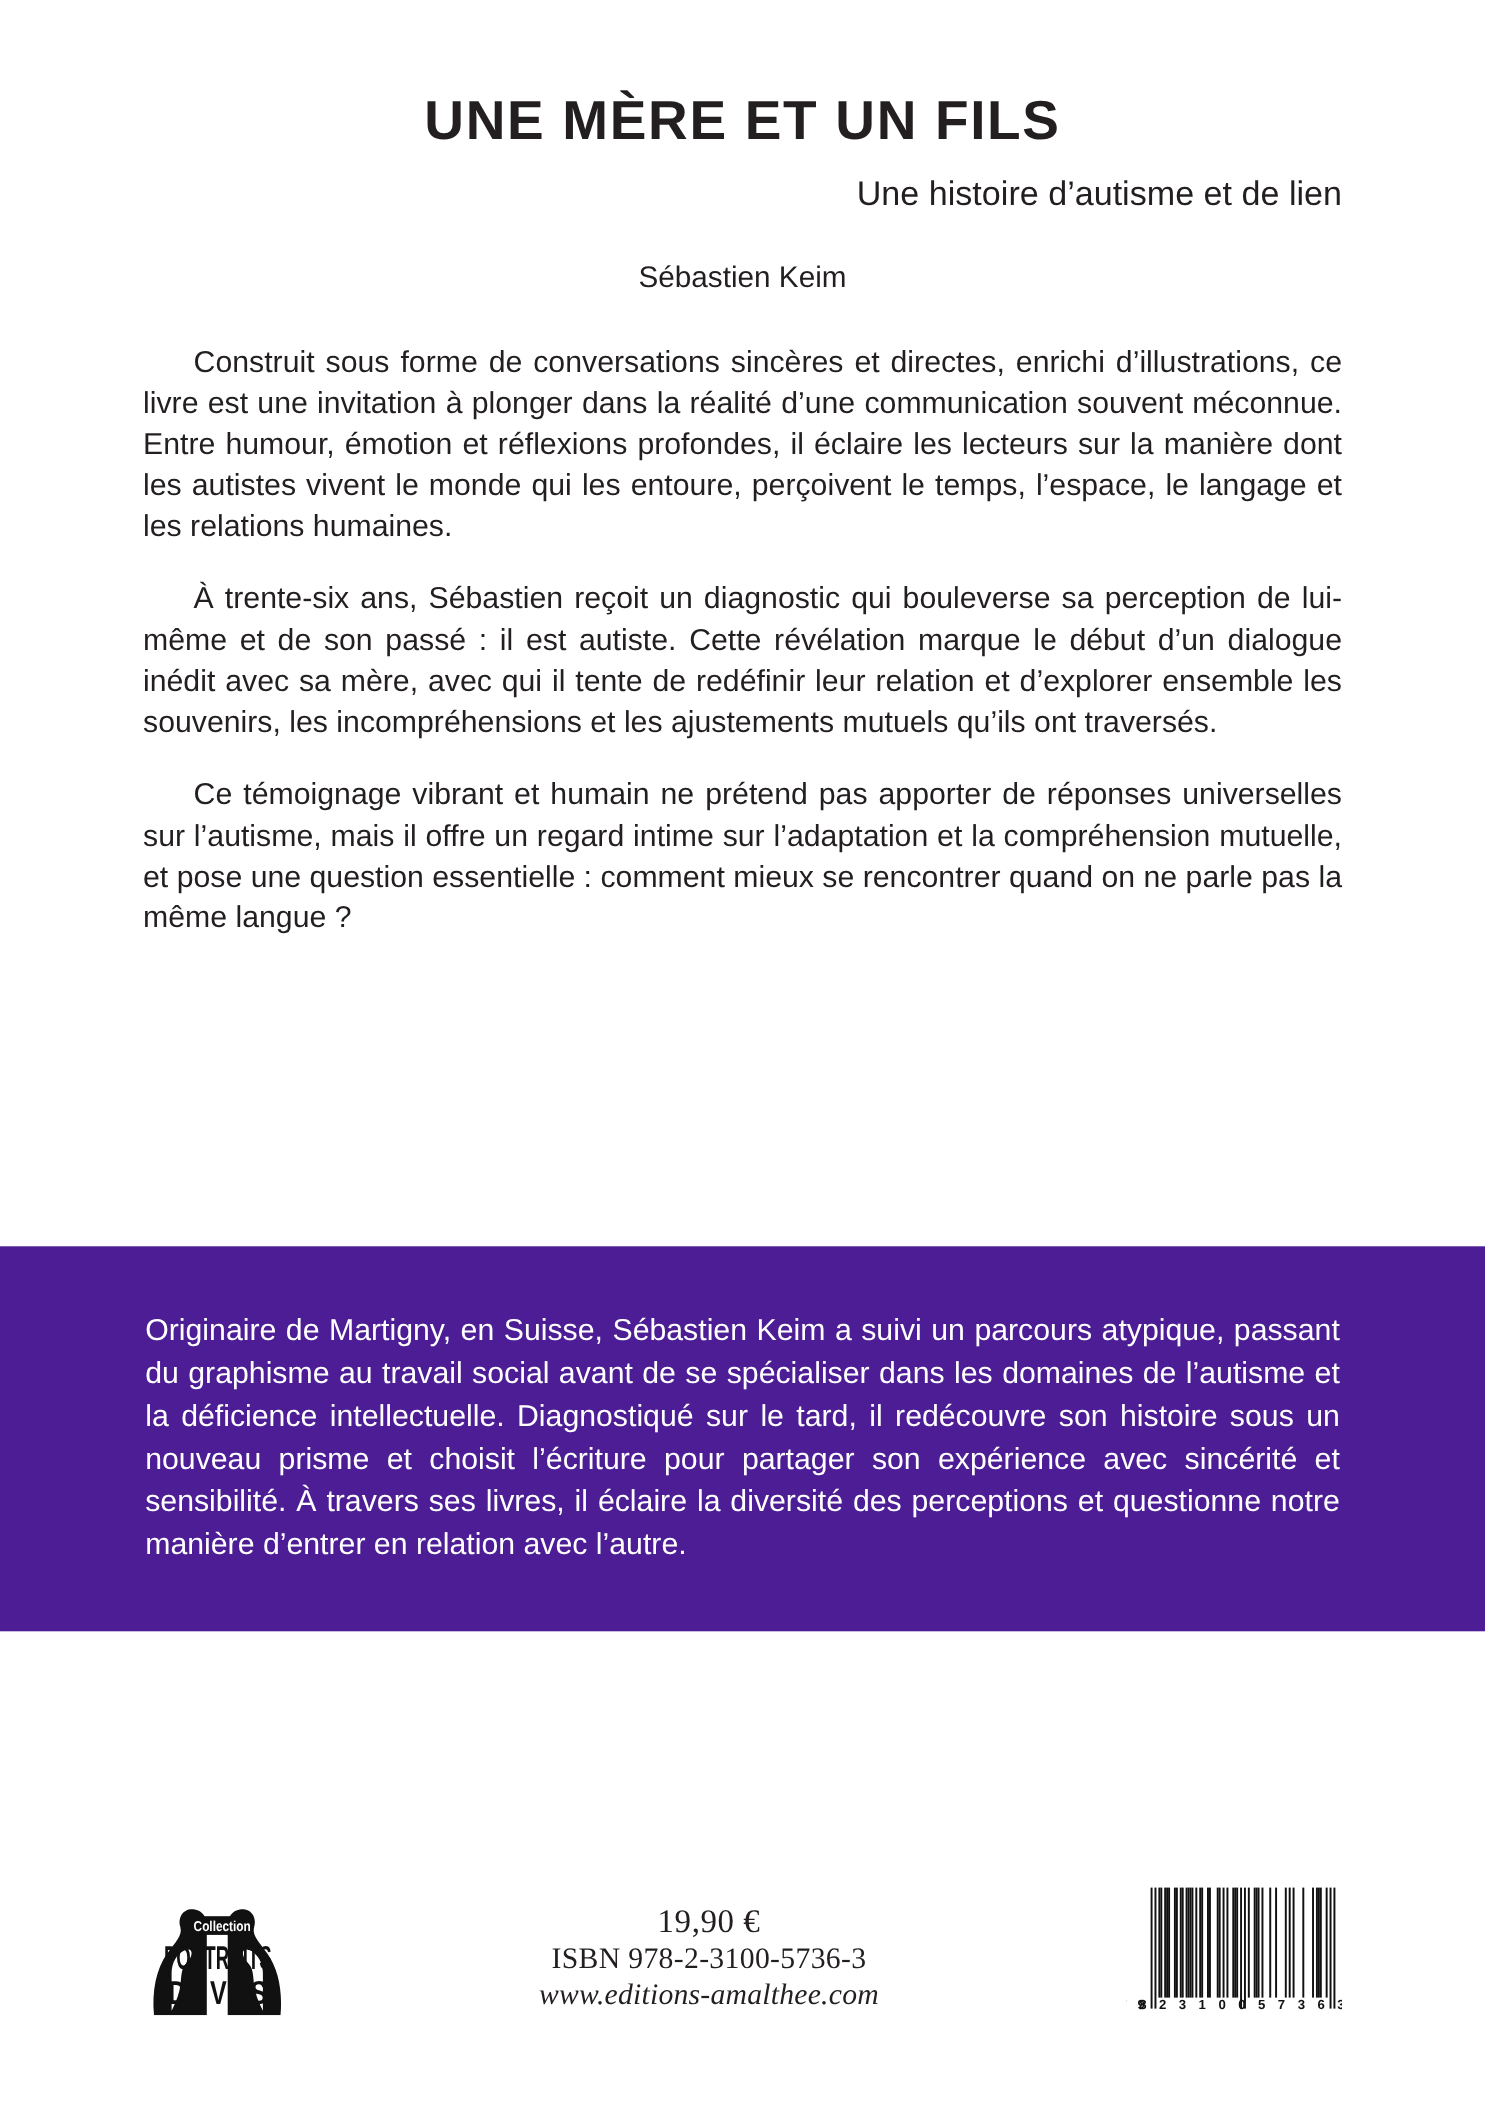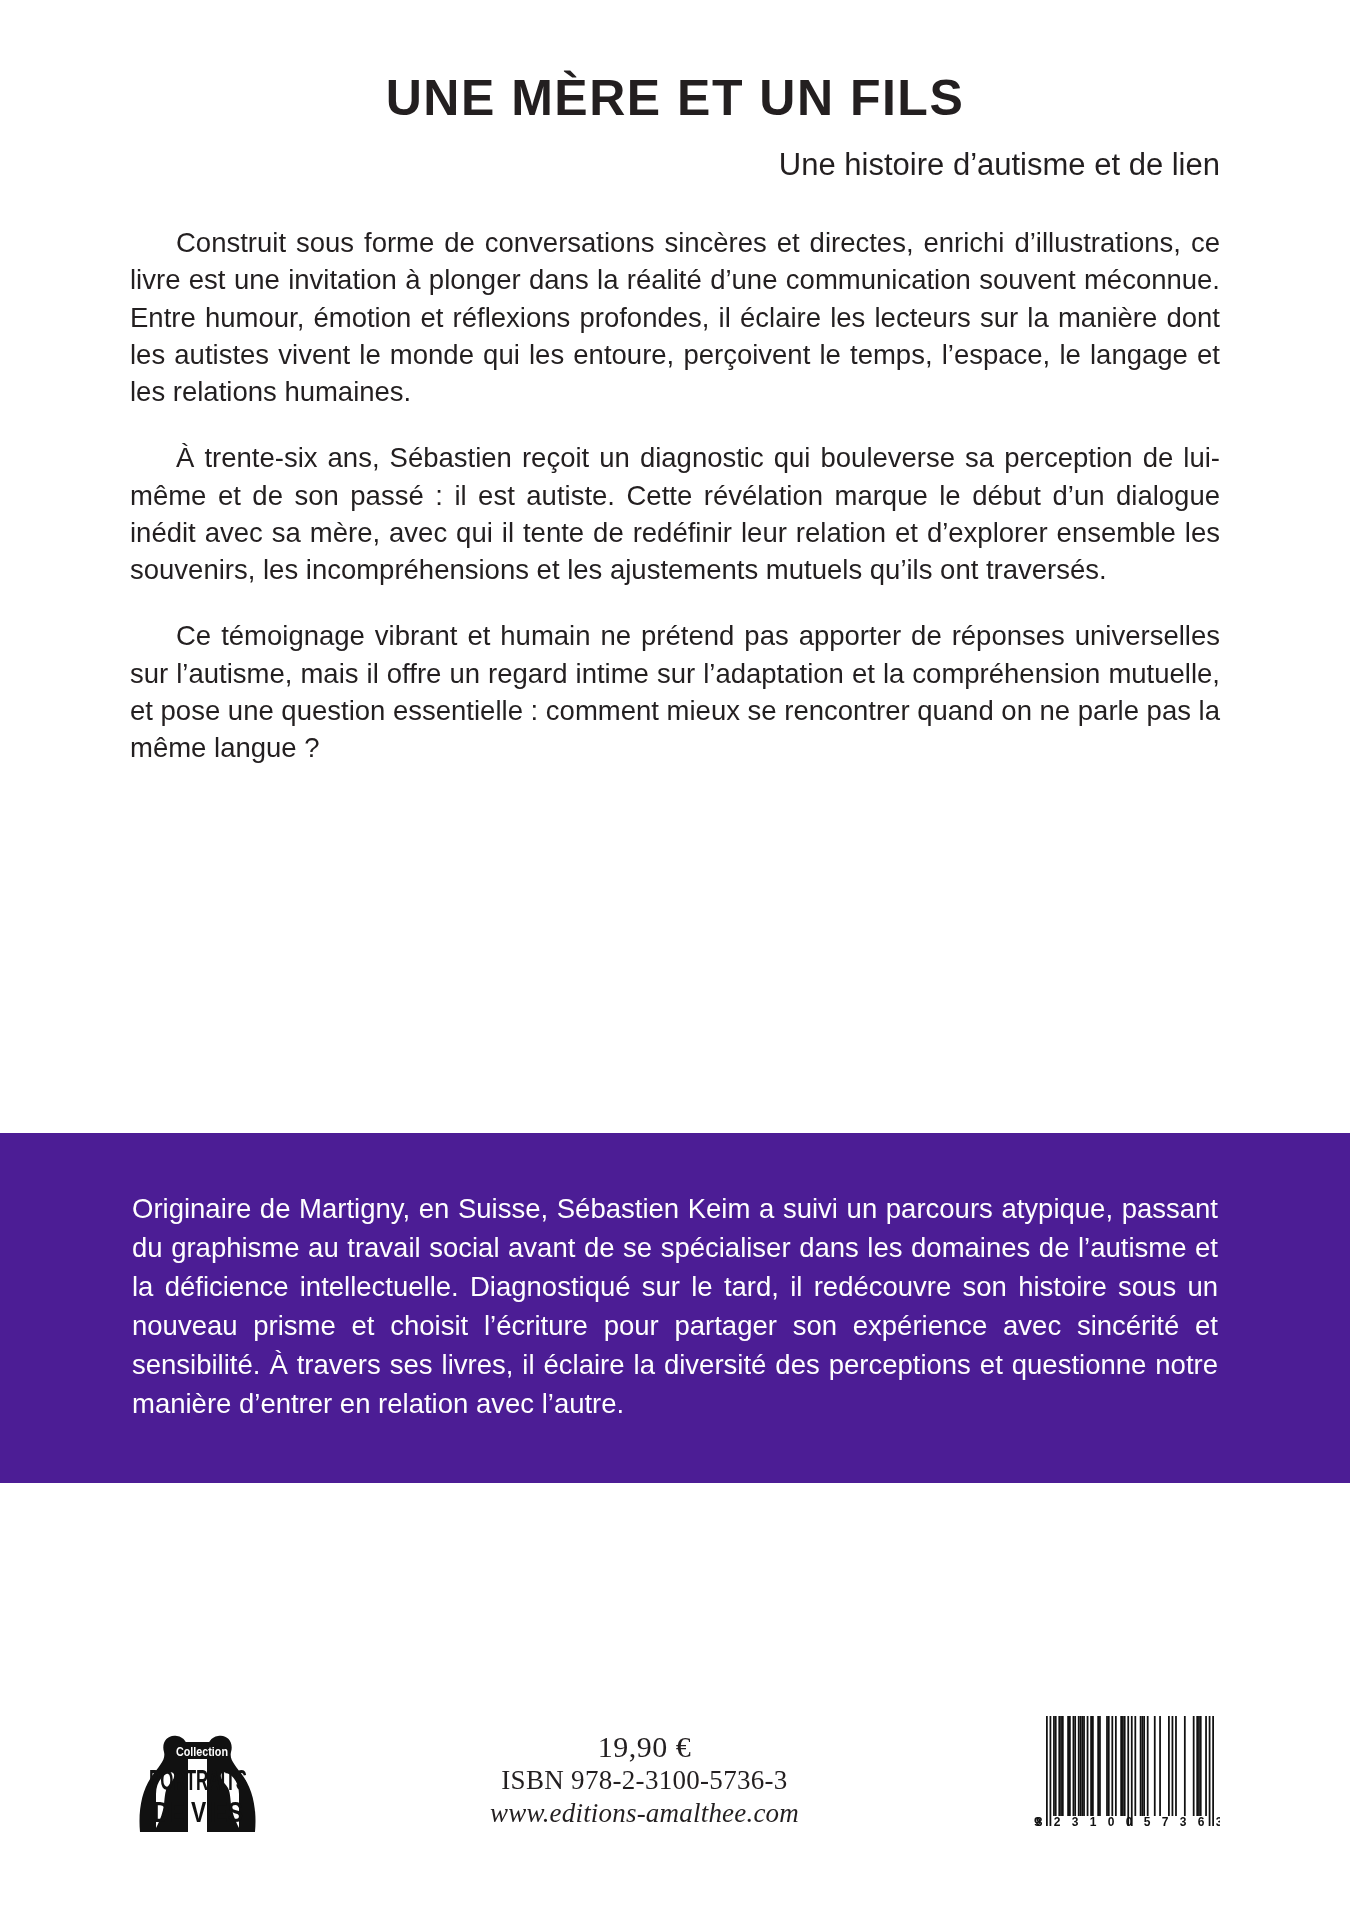--- a/index.html
+++ b/index.html
@@ -26,21 +26,21 @@
 
   .top-block {
     padding: 72px 130px 0 130px;
   }
 
   .book-title {
     font-size: 50px;
     font-weight: bold;
     letter-spacing: 1.5px;
     text-align: center;
-    margin: 0;
+    margin: 11px;
     line-height: 1.05;
     color: #231f20;
     font-stretch: condensed;
   }
 
   .book-subtitle {
     font-size: 31px;
     font-weight: normal;
     text-align: right;
     margin: 22px 0 0 0;
@@ -157,20 +157,21 @@
 <body>
 
 <div class="page">
 
   <div class="top-block">
 
     <h1 class="book-title">UNE MÈRE ET UN FILS</h1>
 
     <h2 class="book-subtitle">Une histoire d’autisme et de lien</h2>
 
+    <div class="book-author">Sébastien Keim</div>
 
     <div class="blurb">
       <p>Construit sous forme de conversations sincères et directes, enrichi d’illustrations, ce livre est une invitation à plonger dans la réalité d’une communication souvent méconnue. Entre humour, émotion et réflexions profondes, il éclaire les lecteurs sur la manière dont les autistes vivent le monde qui les entoure, perçoivent le temps, l’espace, le langage et les relations humaines.</p>
       <p>À trente-six ans, Sébastien reçoit un diagnostic qui bouleverse sa perception de lui-même et de son passé : il est autiste. Cette révélation marque le début d’un dialogue inédit avec sa mère, avec qui il tente de redéfinir leur relation et d’explorer ensemble les souvenirs, les incompréhensions et les ajustements mutuels qu’ils ont traversés.</p>
       <p>Ce témoignage vibrant et humain ne prétend pas apporter de réponses universelles sur l’autisme, mais il offre un regard intime sur l’adaptation et la compréhension mutuelle, et pose une question essentielle : comment mieux se rencontrer quand on ne parle pas la même langue ?</p>
     </div>
   </div>
 
   <div class="bio-band">
     <p>Originaire de Martigny, en Suisse, Sébastien Keim a suivi un parcours atypique, passant du graphisme au travail social avant de se spécialiser dans les domaines de l’autisme et la déficience intellectuelle. Diagnostiqué sur le tard, il redécouvre son histoire sous un nouveau prisme et choisit l’écriture pour partager son expérience avec sincérité et sensibilité. À travers ses livres, il éclaire la diversité des perceptions et questionne notre manière d’entrer en relation avec l’autre.</p>

